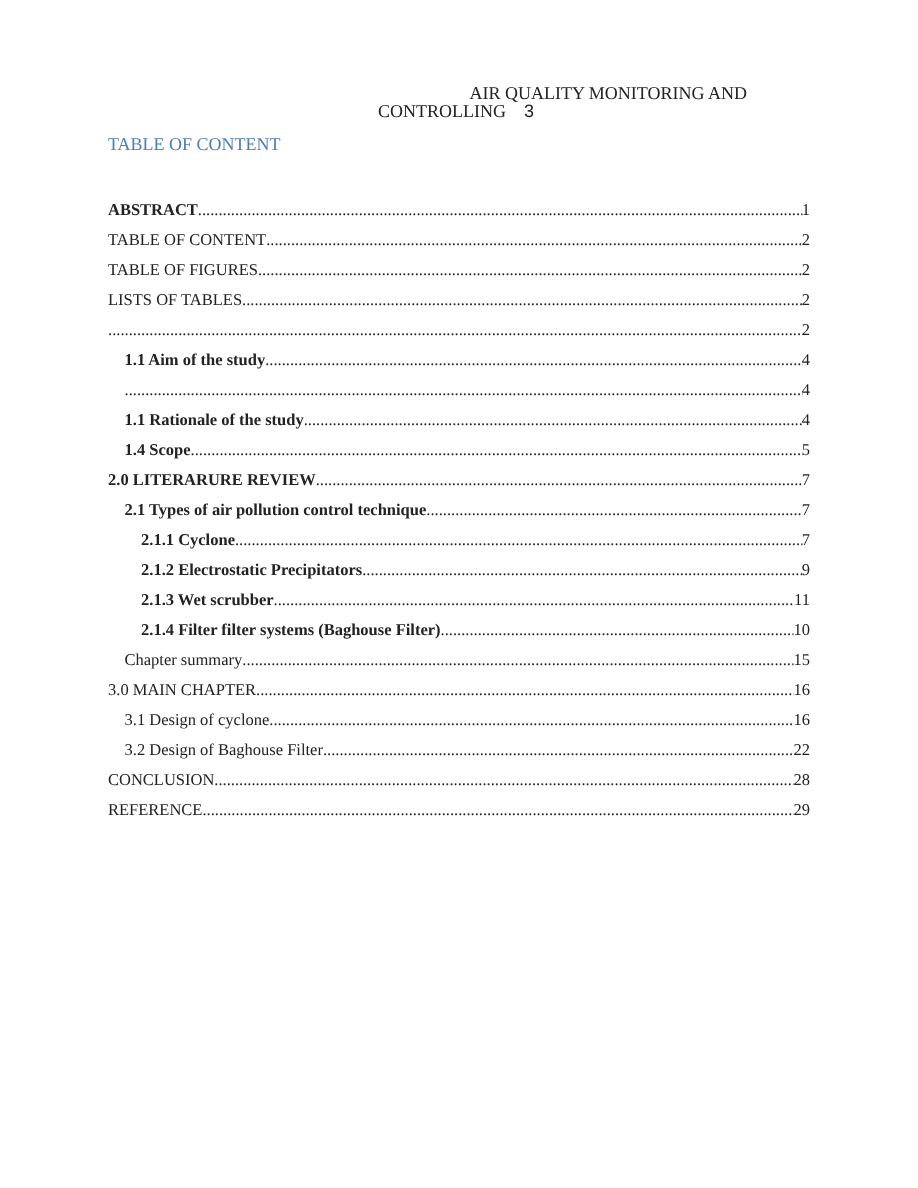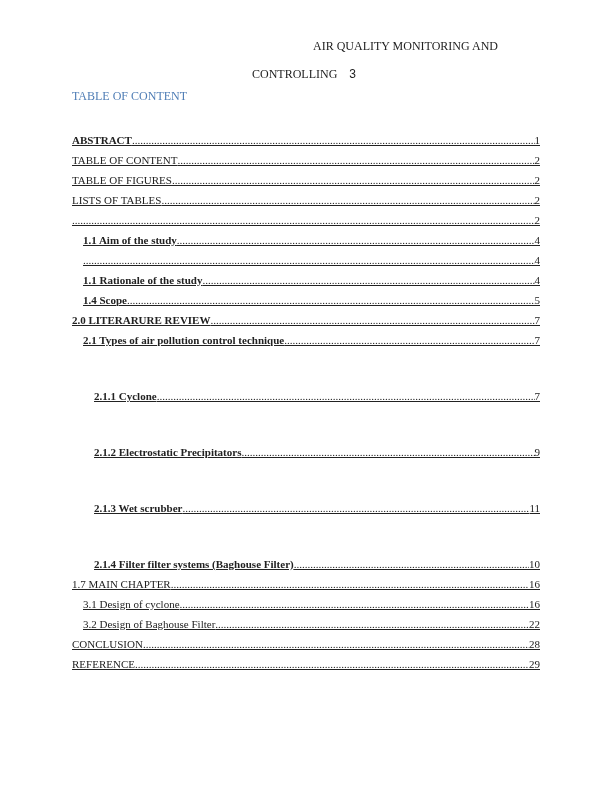--- a/index.html
+++ b/index.html
@@ -9,21 +9,21 @@
       font-family: "Liberation Serif", serif;
       color: #222;
       position: relative;
       overflow: hidden;
     }
     .header {
       position: absolute;
       left: 0; top: 36px; width: 612px;
       font-size: 12px; line-height: 20px;
     }
-    .header .line1 { position: absolute; left: 313px; top: 0; white-space: nowrap; }
+    .header .line1 { position: absolute; left: 313px; top: 16px; white-space: nowrap; }
     .header .line2 { position: absolute; left: 252px; top: 28px; white-space: nowrap; }
     .header .pagenum {
       font-family: "Liberation Sans", sans-serif;
       margin-left: 12px;
     }
     .toc-heading {
       position: absolute;
       left: 72px; top: 89px;
       font-size: 12px;
       color: #4f7db5;
@@ -32,24 +32,23 @@
       position: absolute;
       left: 72px; top: 130px;
       width: 468px;
       font-size: 11px;
     }
     .toc-row {
       display: flex;
       align-items: flex-end;
       height: 20px;
       line-height: 20px;
-      text-decoration: underline;
     }
     .toc-row.l1 { padding-left: 11px; }
-    .toc-row.l2 { padding-left: 22px; margin-top: 36px; }
+    .toc-row.l2 { padding-left: 22px; }
     .toc-row .title { white-space: nowrap; }
     .toc-row.bold .title { font-weight: bold; }
     .toc-row .leader {
       flex: 1;
       overflow: hidden;
       white-space: nowrap;
       min-width: 10px;
     }
     .toc-row .leader::after {
       content: "........................................................................................................................................................................................................................................................";
@@ -134,22 +133,27 @@
     <div class="toc-row l2 bold">
       <span class="title">2.1.3 Wet scrubber</span>
       <span class="leader"></span>
       <span class="page">11</span>
     </div>
     <div class="toc-row l2 bold">
       <span class="title">2.1.4 Filter filter systems (Baghouse Filter)</span>
       <span class="leader"></span>
       <span class="page">10</span>
     </div>
+    <div class="toc-row l1">
+      <span class="title">Chapter summary</span>
+      <span class="leader"></span>
+      <span class="page">15</span>
+    </div>
     <div class="toc-row l0">
-      <span class="title">1.7 MAIN CHAPTER</span>
+      <span class="title">3.0 MAIN CHAPTER</span>
       <span class="leader"></span>
       <span class="page">16</span>
     </div>
     <div class="toc-row l1">
       <span class="title">3.1 Design of cyclone</span>
       <span class="leader"></span>
       <span class="page">16</span>
     </div>
     <div class="toc-row l1">
       <span class="title">3.2 Design of Baghouse Filter</span>

